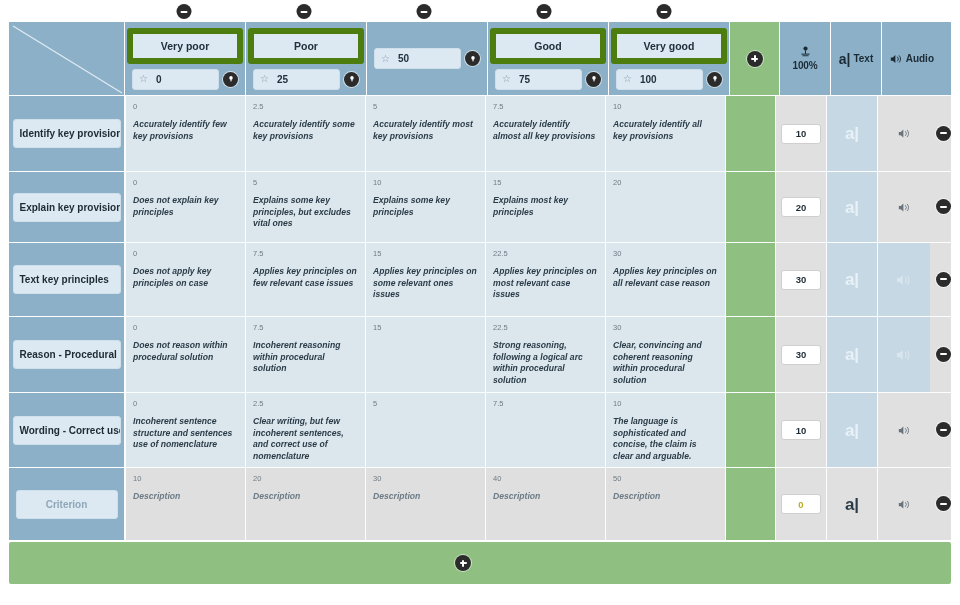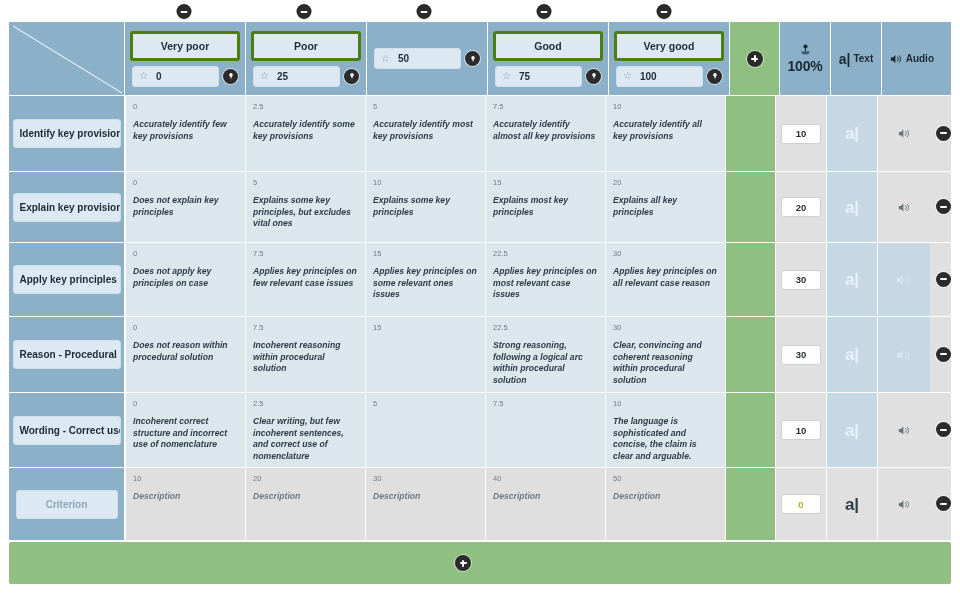--- a/index.html
+++ b/index.html
@@ -24,41 +24,41 @@
   .row{display:flex;align-items:stretch;}
 
   
   .hrow{height:73px;background:#8cb0c8;}
   .corner{width:115px;background:#8cb0c8;position:relative;overflow:hidden;
           border-top-left-radius:5px;}
   .corner svg{position:absolute;inset:0;}
 
   .lvl{width:120px;background:#8cb0c8;border-left:1px solid #fbfdfe;
        display:flex;flex-direction:column;align-items:center;justify-content:center;gap:5px;}
-  .lvl-name{width:104px;height:24px;background:#dce9f2;border:3px solid #4d7c0f;
+  .lvl-name{width:104px;height:24px;background:#dce9f2;border:6px solid #4d7c0f;
             border-radius:3px;display:flex;align-items:center;justify-content:center;
             font-size:10.5px;font-weight:bold;color:#20303c;cursor:text;}
   .lvl-score-wrap{width:106px;display:flex;align-items:center;gap:4px;}
   .lvl-score{flex:1;height:19px;background:#dce9f2;border:1px solid #cfe0ec;border-radius:3px;
              display:flex;align-items:center;gap:8px;padding:0 6px;cursor:text;}
   .star{font-size:10px;color:#7d96a8;line-height:1;}
   .lvl-score span.val{font-size:10px;font-weight:bold;color:#21313d;}
 
   
   .addcol{width:49px;background:#8cb0c8;border-left:1px solid #fbfdfe;}
   .addcol-in{width:49px;height:100%;background:#8fc082;display:flex;align-items:center;justify-content:center;}
 
   .hcell{background:#8cb0c8;border-left:1px solid #fbfdfe;
          display:flex;flex-direction:column;align-items:center;justify-content:center;gap:2px;
          font-size:10px;font-weight:bold;color:#1b2b36;}
   .h-score{width:50px;}
   .h-text{width:50px;}
   .h-audio{width:52px;border-top-right-radius:5px;align-items:flex-end;}
   .h-lbl{display:flex;align-items:center;gap:3px;}
-  .pct{font-size:14px;font-weight:bold;letter-spacing:-.2px;}
+  .pct{font-size:10px;font-weight:bold;letter-spacing:-.2px;}
 
   
   .brow{background:#e0e0e0;border-top:1px solid #fbfdfe;}
   .crit{width:115px;background:#8cb0c8;display:flex;align-items:center;justify-content:center;
         border-right:1px solid #fbfdfe;}
   .crit-in{width:100px;height:27px;background:#dce9f2;border:1px solid #cfe0ec;border-radius:3px;
            display:flex;align-items:center;padding-left:6px;overflow:hidden;white-space:nowrap;
            font-size:10px;font-weight:bold;color:#1d2a33;cursor:text;}
   .crit-in.placeholder{color:#8ea7b8;justify-content:center;padding-left:0;font-weight:bold;}
 
@@ -310,39 +310,38 @@
           <div class="cell">
             <div class="pts">10</div>
             <div class="desc">Explains some key principles</div>
           </div>
           <div class="cell">
             <div class="pts">15</div>
             <div class="desc">Explains most key principles</div>
           </div>
           <div class="cell">
             <div class="pts">20</div>
-            <div class="desc">Explains all key principles</div>
           </div>
           <div class="greencol"></div>
           <div class="scorecell">
             <div class="scorebox">20</div>
           </div>
           <div class="textcell tc-light">
             <span class="a-glyph on">a|</span>
           </div>
           <div class="audiocell ac-grey">
             <svg class="spk" width="13" height="13" viewBox="0 0 16 14">
               <path d="M1 5h2.4L6.6 2.2v9.6L3.4 9H1z" fill="#3a4a55"></path>
               <path d="M9 4.2a4 4 0 010 5.6M11.2 2.6a6.4 6.4 0 010 8.8" stroke="#3a4a55" stroke-width="1.1" fill="none"></path>
             </svg>
           </div>
         </div>
         <div class="row brow" style="height: 73px;">
           <div class="crit">
-            <div class="crit-in">Apply key principles</div>
+            <div class="crit-in">Text key principles</div>
           </div>
           <div class="cell">
             <div class="pts">0</div>
             <div class="desc">Does not apply key principles on case</div>
           </div>
           <div class="cell">
             <div class="pts">7.5</div>
             <div class="desc">Applies key principles on few relevant case issues</div>
           </div>
           <div class="cell">
@@ -407,21 +406,21 @@
               <path d="M9 4.2a4 4 0 010 5.6M11.2 2.6a6.4 6.4 0 010 8.8" stroke="#eef5fa" stroke-width="1.1" fill="none"></path>
             </svg>
           </div>
         </div>
         <div class="row brow" style="height: 74px;">
           <div class="crit">
             <div class="crit-in">Wording - Correct use of nomenclature</div>
           </div>
           <div class="cell">
             <div class="pts">0</div>
-            <div class="desc">Incoherent correct structure and incorrect use of nomenclature</div>
+            <div class="desc">Incoherent sentence structure and sentences use of nomenclature</div>
           </div>
           <div class="cell">
             <div class="pts">2.5</div>
             <div class="desc">Clear writing, but few incoherent sentences, and correct use of nomenclature</div>
           </div>
           <div class="cell">
             <div class="pts">5</div>
           </div>
           <div class="cell">
             <div class="pts">7.5</div>

